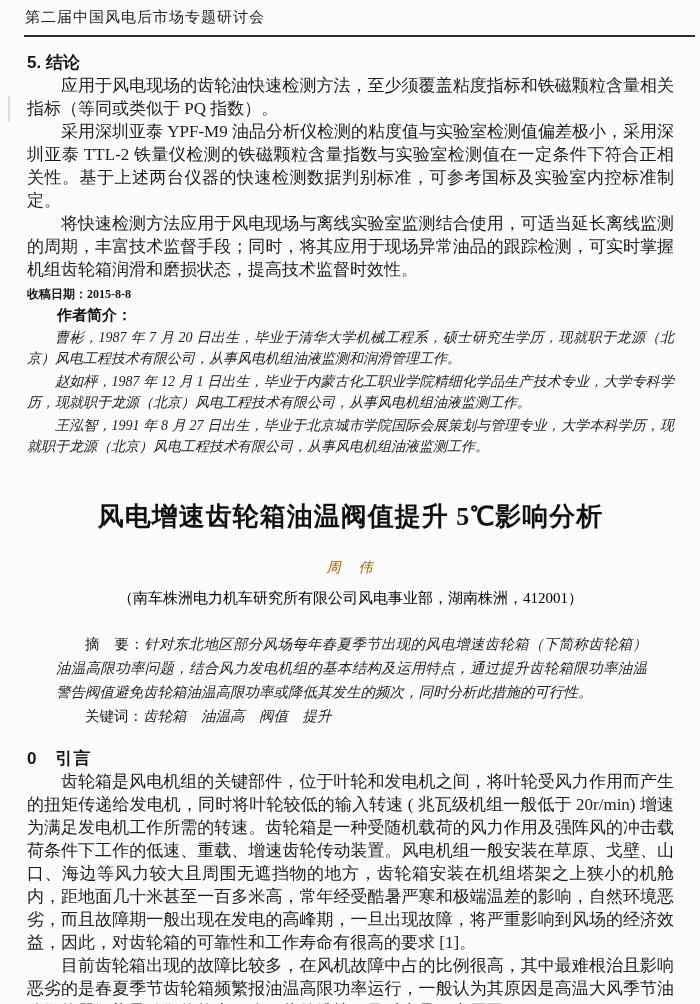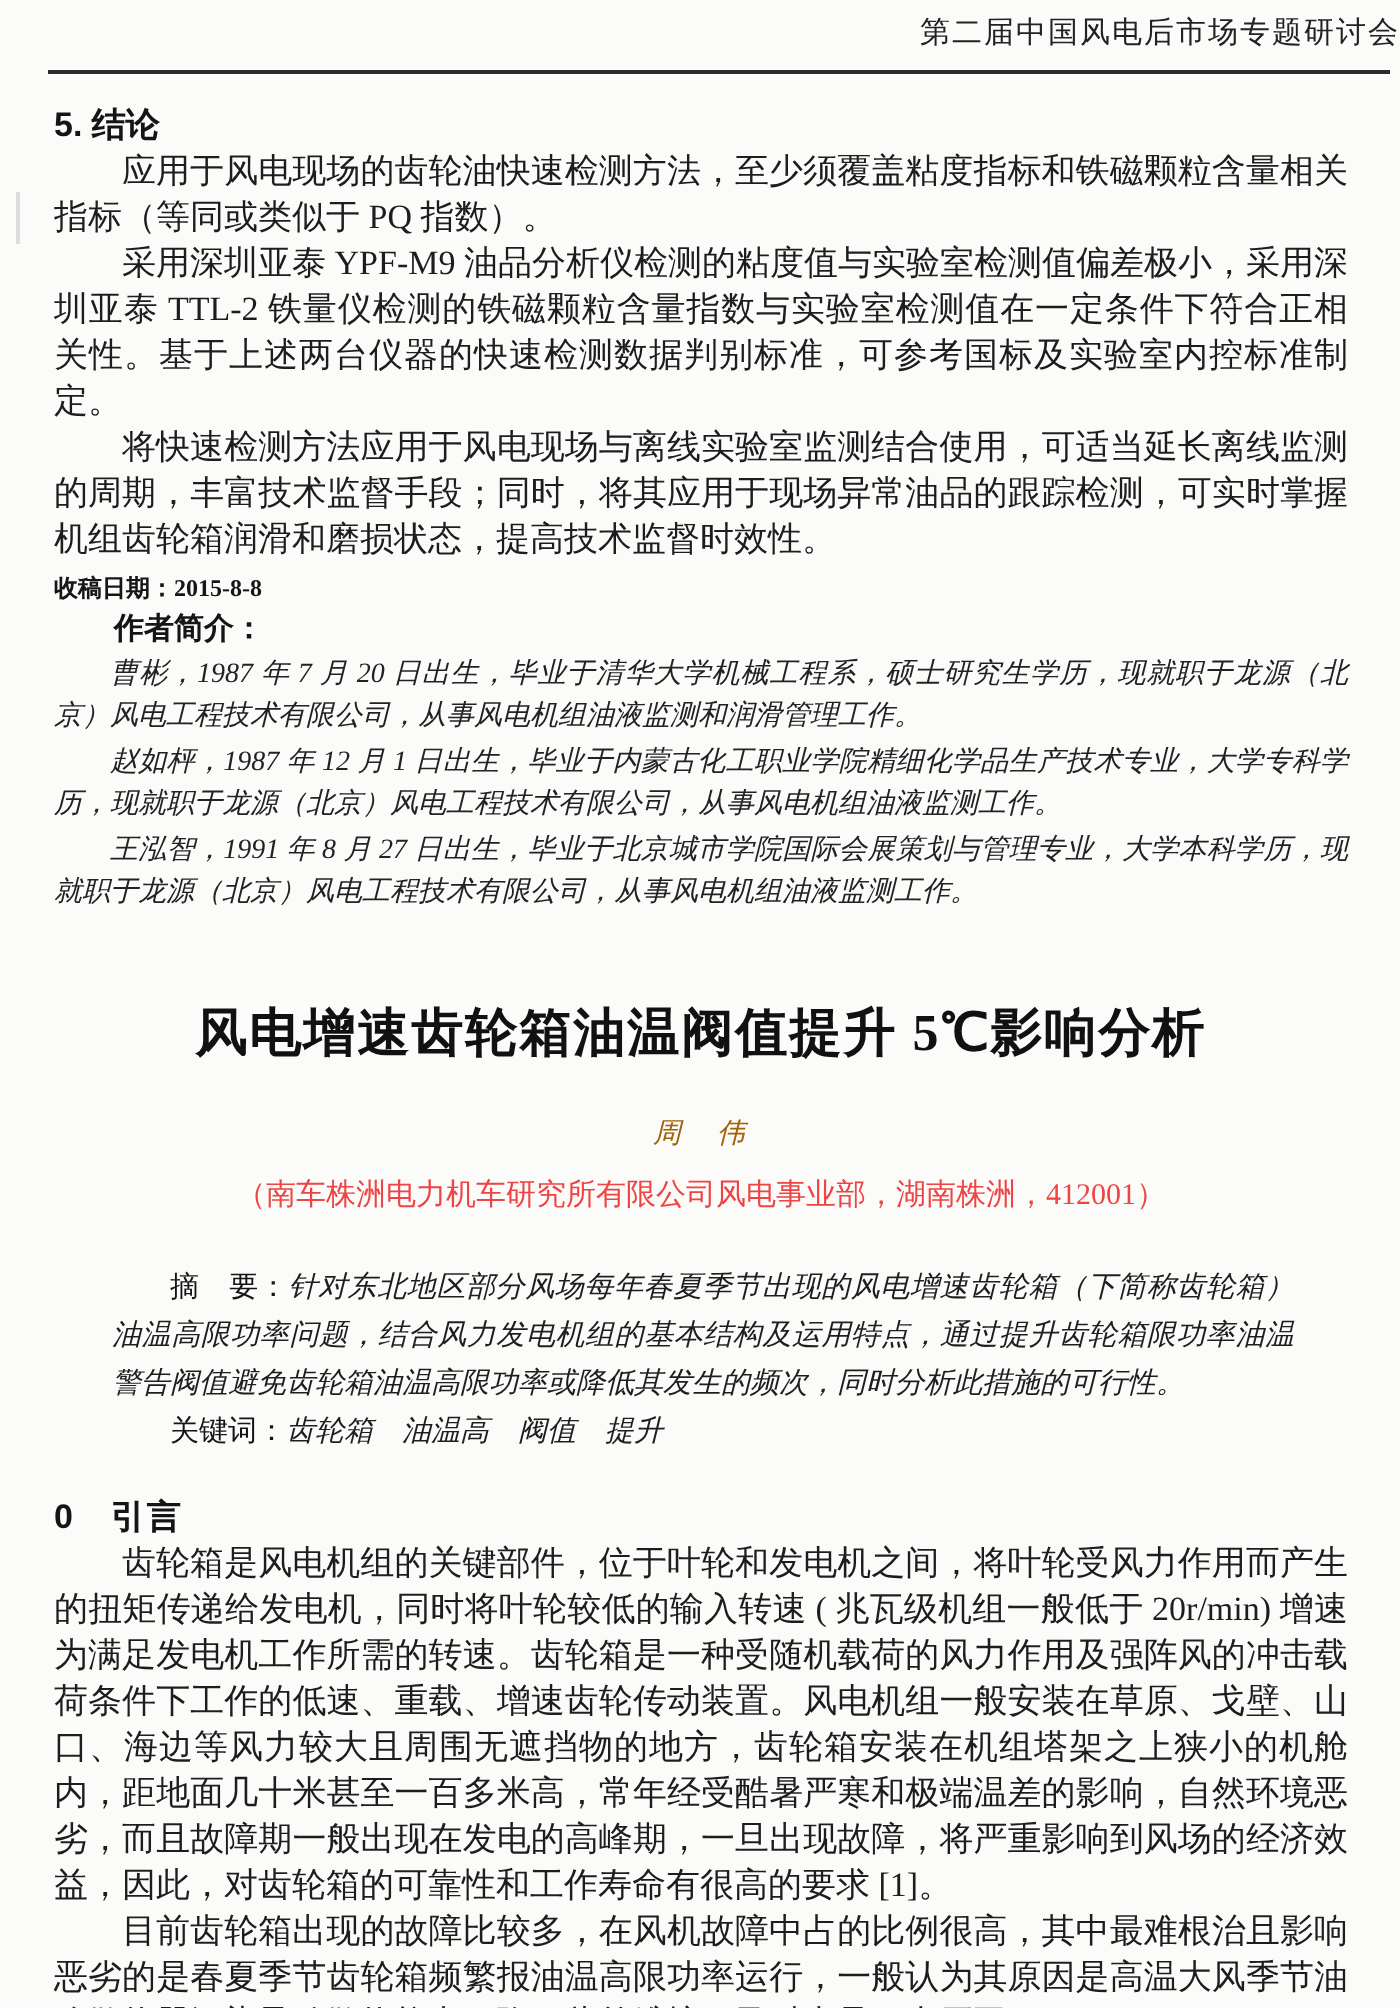--- a/index.html
+++ b/index.html
@@ -8,25 +8,26 @@
     height: 1004px;
     overflow: hidden;
     background: #fbfbfa;
     color: #1b1b1b;
     font-family: "Liberation Serif", "DejaVu Serif", serif;
     position: relative;
   }
   .page { padding-top: 8px; }
 
   .running-head {
-    text-align: right;
+    text-align: left;
     font-size: 15px;
     line-height: 18px;
     letter-spacing: 1px;
     color: #222;
+    margin-left: 25px;
   }
   .head-rule {
     border: none;
     border-top: 2px solid #2c2c2c;
     margin: 9px 5px 0 24px;
     height: 0;
   }
 
   .content { padding: 0 26px 0 27px; }
 
@@ -94,21 +95,21 @@
     line-height: 22px;
     font-style: italic;
     letter-spacing: 2px;
     color: #a16207;
   }
   .paper-affil {
     margin-top: 9px;
     text-align: center;
     font-size: 15px;
     line-height: 20px;
-    color: #ef4444;
+    color: #000000;
   }
 
   .abstract {
     margin: 24px 27px 0 29px;
     font-size: 14.5px;
     line-height: 24px;
     text-align: justify;
     text-indent: 2em;
     font-style: italic;
     color: #1e1e1e;

